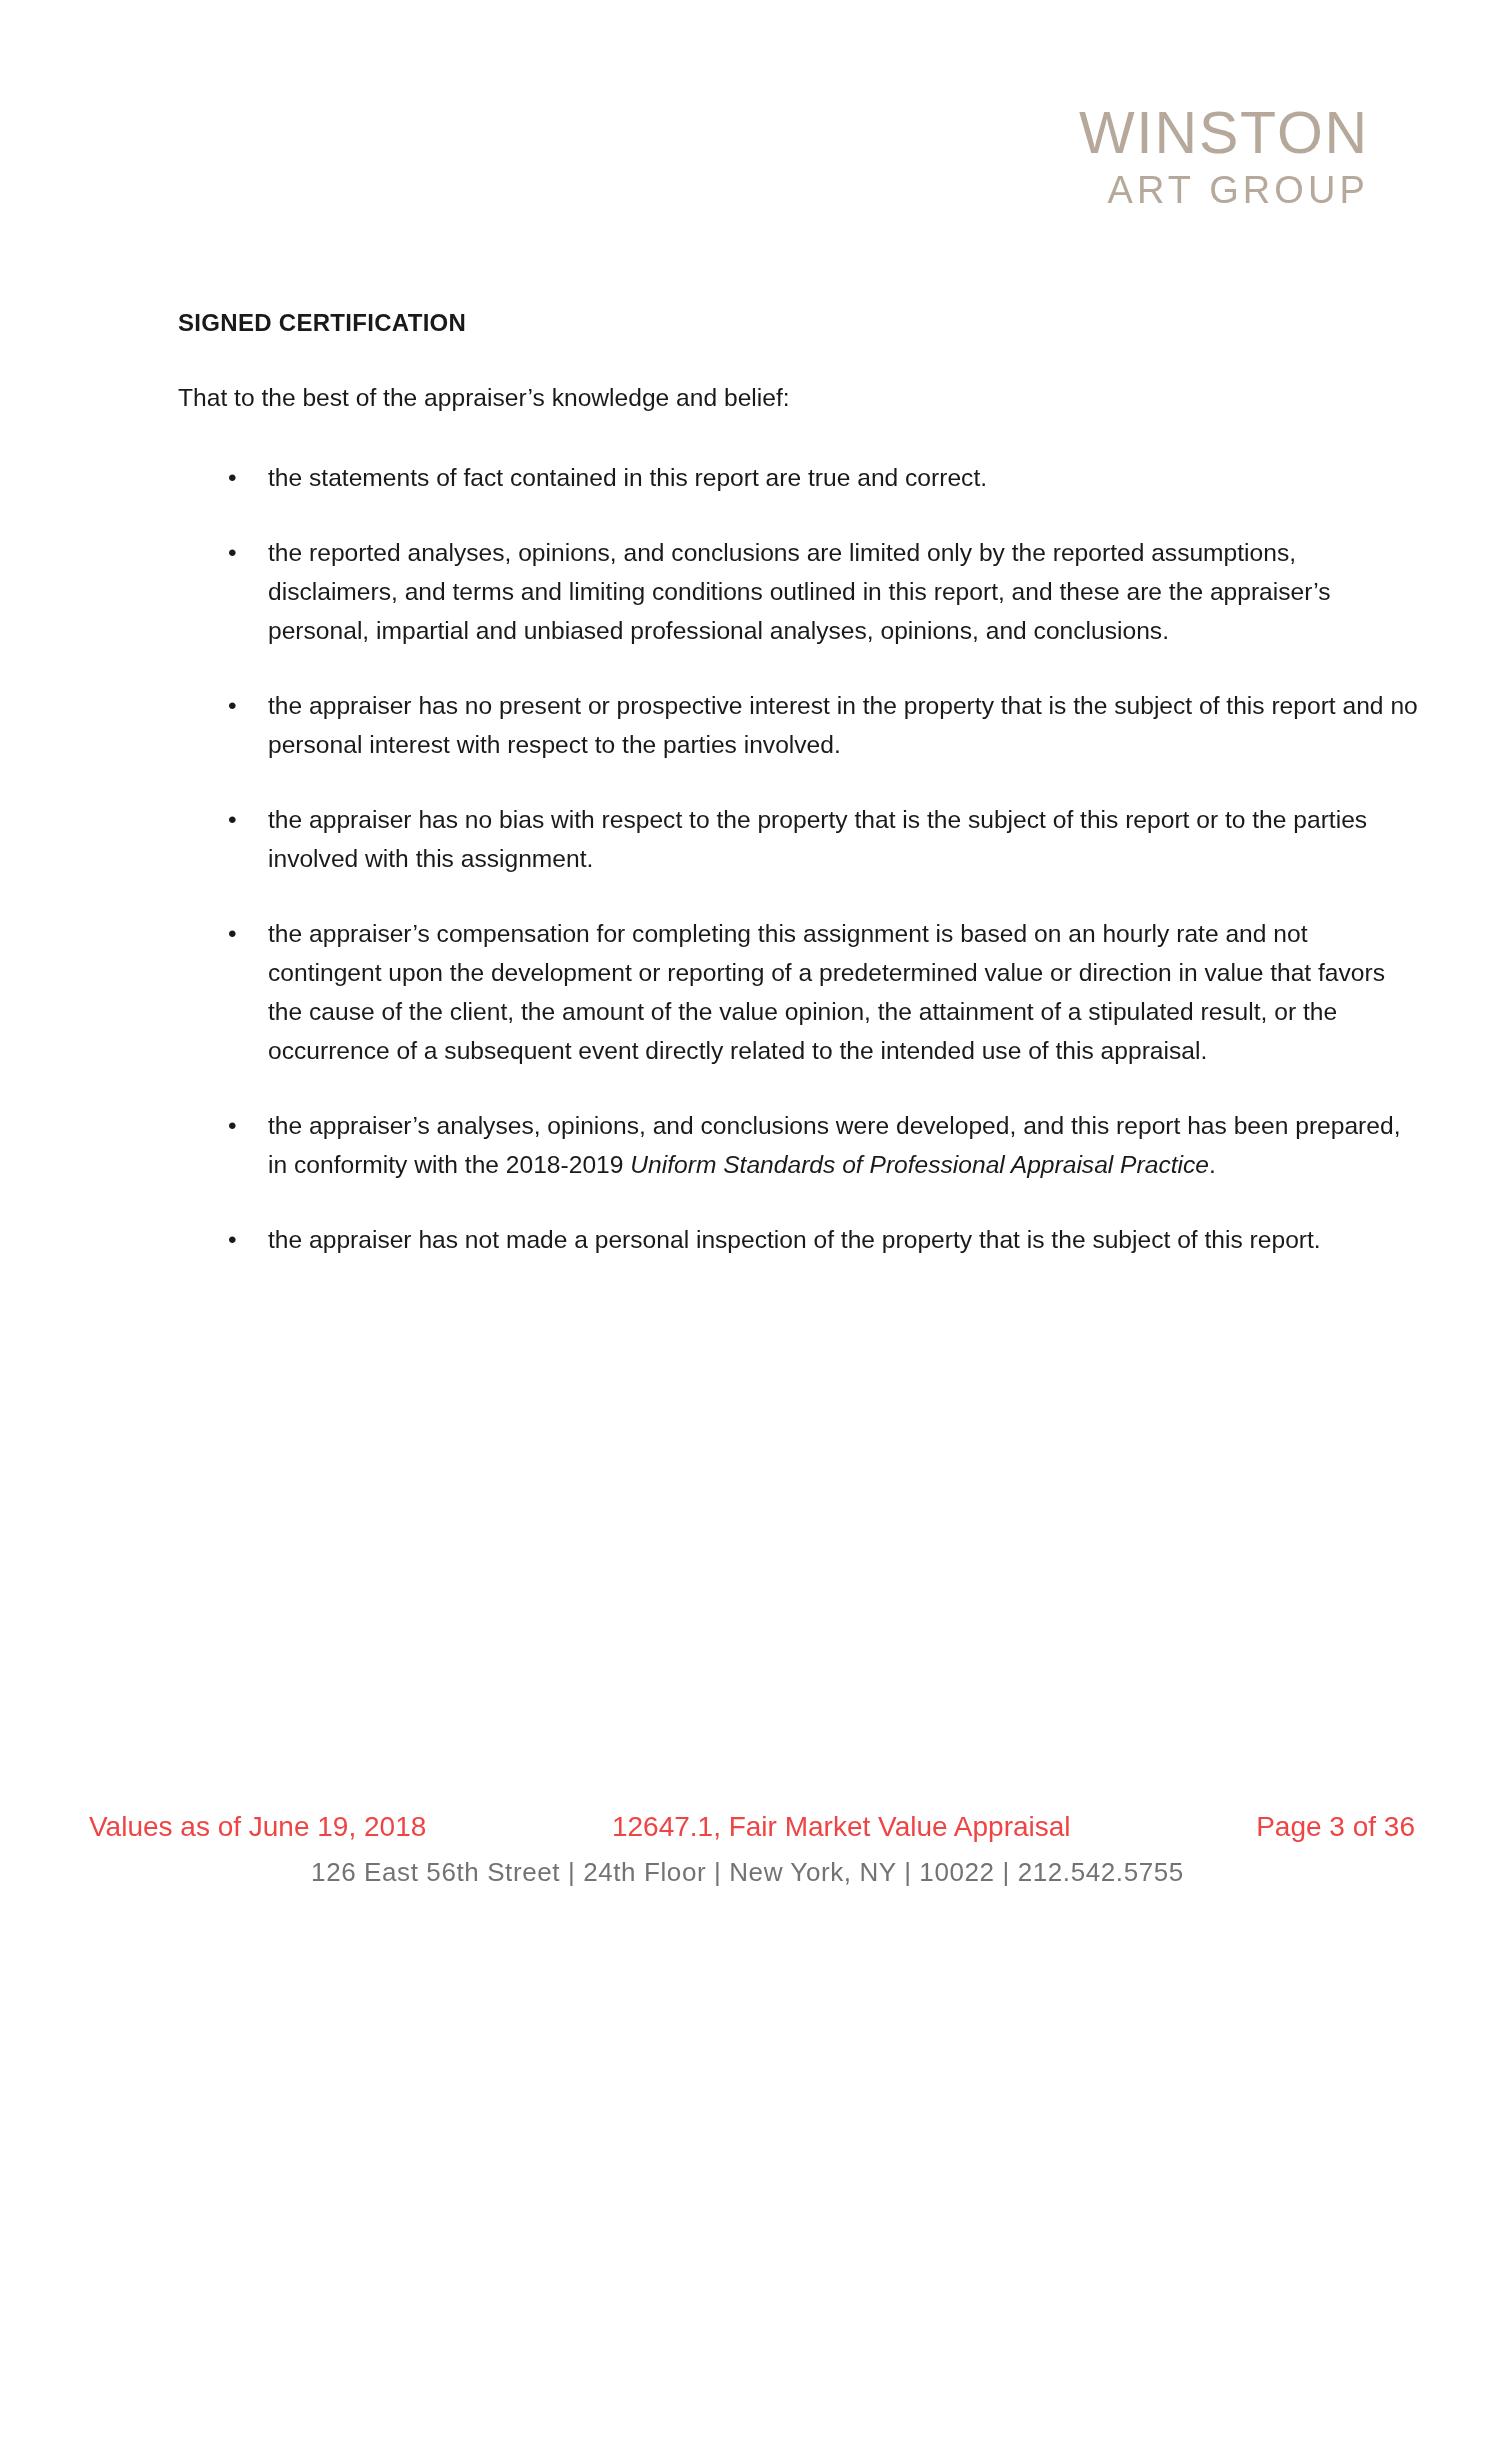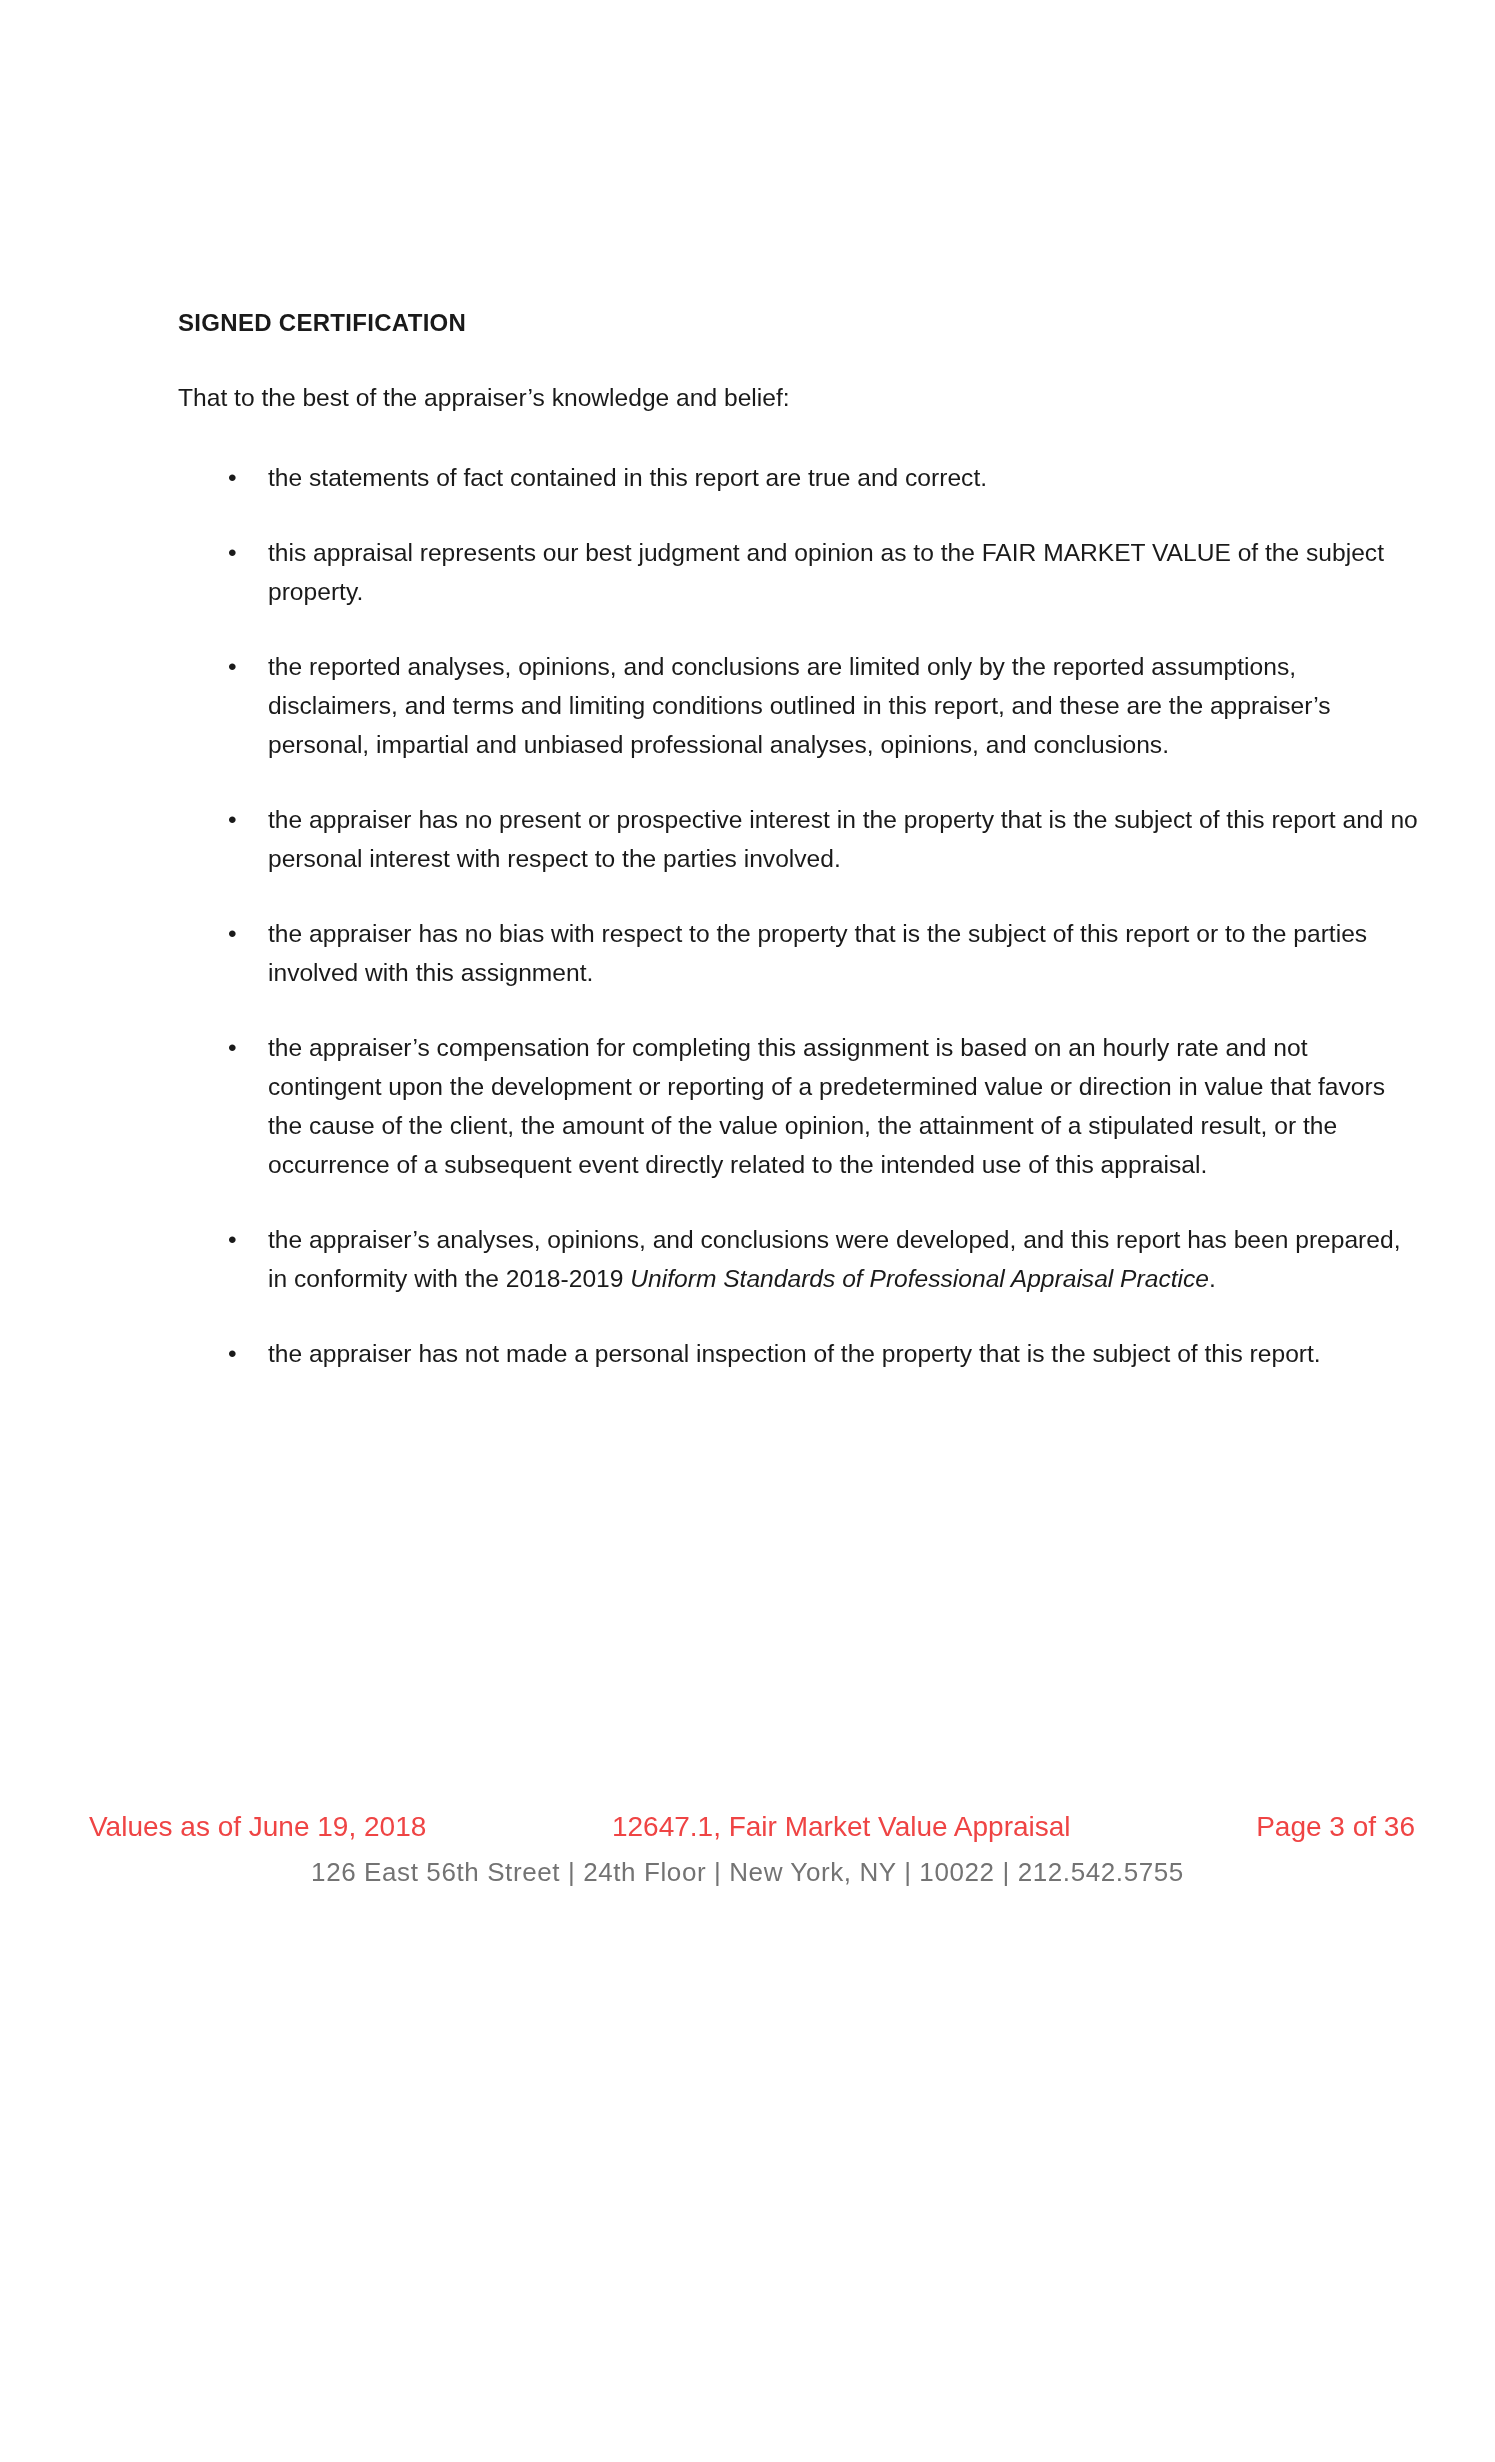--- a/index.html
+++ b/index.html
@@ -104,33 +104,34 @@
     font-size: 26px;
     letter-spacing: 0.6px;
     line-height: 1.2;
   }
 </style>
 </head>
 <body>
 
 <div class="page">
 
+  <div class="logo">
+    <span class="logo-line1">WINSTON</span>
+    <span class="logo-line2">ART GROUP</span>
+  </div>
 
   <div class="content">
     <h1 class="heading">SIGNED CERTIFICATION</h1>
 
 
     <p class="para">That to the best of the appraiser’s knowledge and belief:</p>
 
     <ul class="cert-list">
       <li>
         <span>the statements of fact contained in this report are true and correct.</span>
-      </li>
-      <li>
-        <span>this appraisal represents our best judgment and opinion as to the FAIR MARKET VALUE of the subject property.</span>
       </li>
       <li>
         <span>the reported analyses, opinions, and conclusions are limited only by the reported assumptions, disclaimers, and terms and limiting conditions outlined in this report, and these are the appraiser’s personal, impartial and unbiased professional analyses, opinions, and conclusions.</span>
       </li>
       <li>
         <span>the appraiser has no present or prospective interest in the property that is the subject of this report and no personal interest with respect to the parties involved.</span>
       </li>
       <li>
         <span>the appraiser has no bias with respect to the property that is the subject of this report or to the parties involved with this assignment.</span>
       </li>

